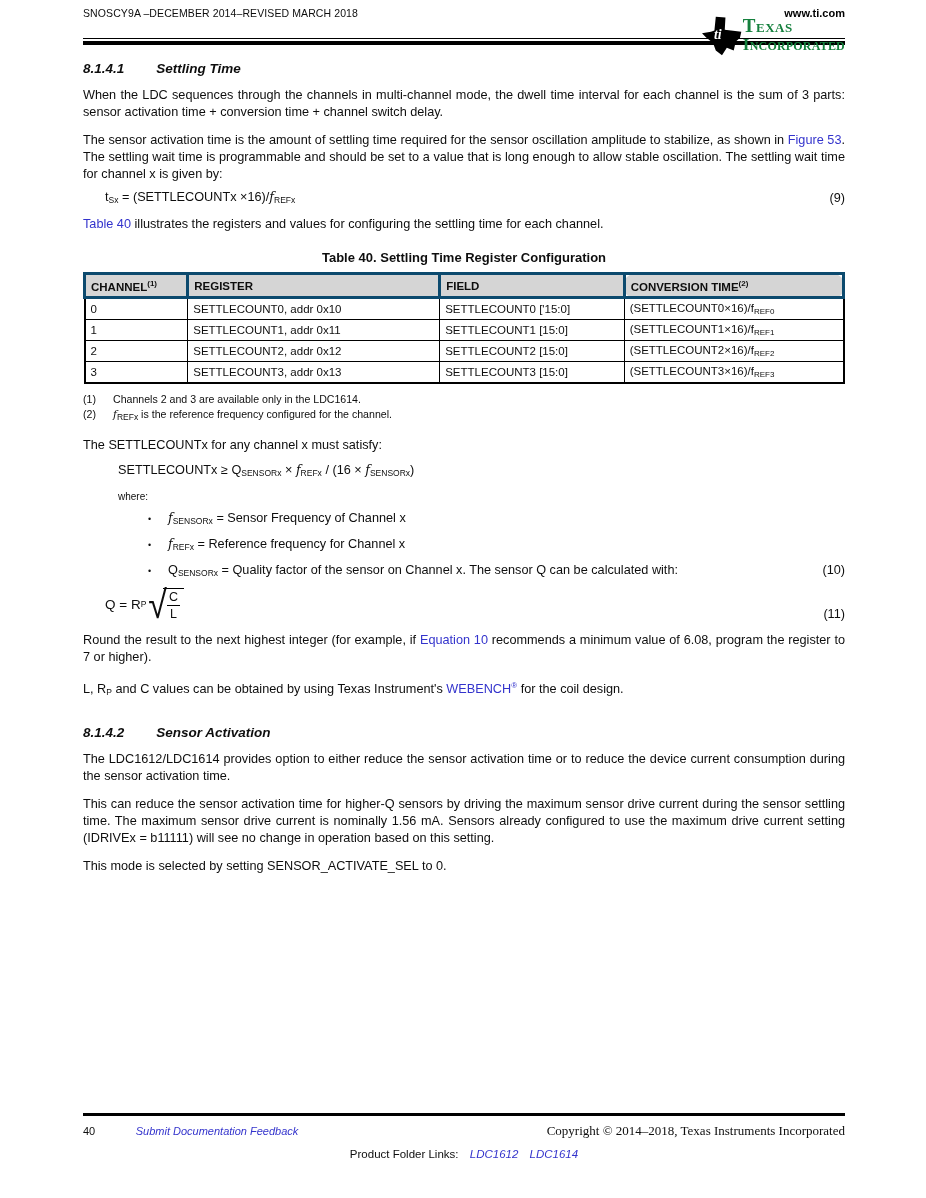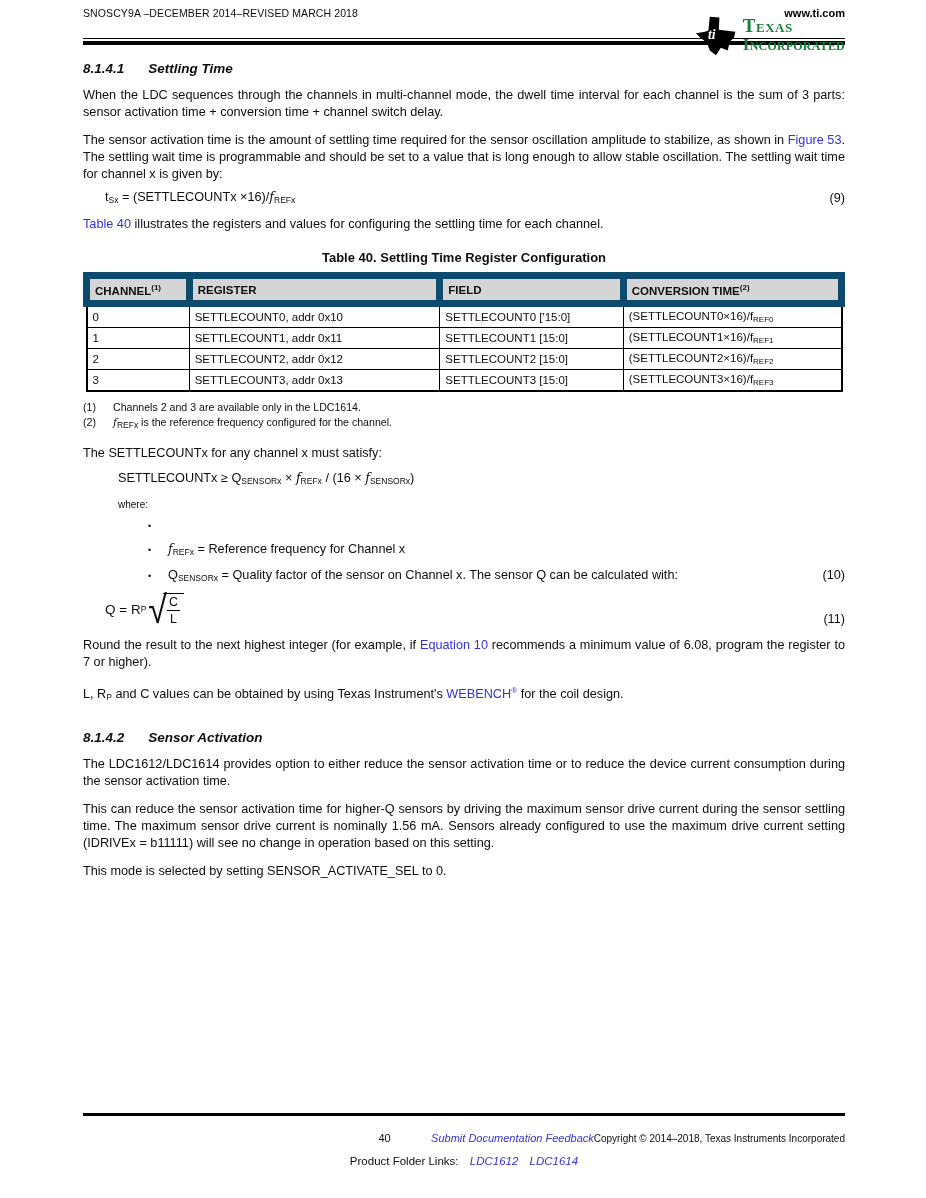--- a/index.html
+++ b/index.html
@@ -3,51 +3,51 @@
 <meta charset="utf-8">
 <style>
   html,body { margin:0; padding:0; background:#fff; }
   .page {
     position:relative; width:926px; height:1198px; background:#ffffff;
     font-family:"Liberation Sans", sans-serif; color:#0e0e0e; overflow:hidden;
   }
   .content { position:absolute; left:83px; top:0; width:762px; }
 
   
-  .logo { position:absolute; right:0; top:16px; display:flex; align-items:flex-start; gap:6px; }
+  .logo { position:absolute; right:0; top:16px; display:flex; align-items:flex-start; }
   .logo svg { display:block; }
   .logo-text { font-family:"Liberation Serif", serif; font-weight:bold; line-height:1.0; color:#15803d; }
   .logo-line1 { font-size:19px; font-variant:small-caps; letter-spacing:0.5px; }
   .logo-line2 { font-size:17px; font-variant:small-caps; letter-spacing:0.2px; margin-top:1px; }
 
   .title { margin:0; padding-top:58px; font-size:15px; font-weight:bold; letter-spacing:0.2px; }
   .doc-row { display:flex; justify-content:space-between; align-items:flex-end;
              margin-top:7px; padding-bottom:19px; border-bottom:1.5px solid #000; }
   .doc-code { font-size:10.5px; letter-spacing:0.1px; }
   .website { font-size:11px; font-weight:bold; color:#000; text-decoration:none;text-align:center; }
   .heavy-rule { height:4px; background:#000; margin-top:2px; }
 
   
   .h3 { margin:16px 0 0 0; font-size:13.5px; font-weight:bold; font-style:italic; }
-  .h3 .num { margin-right:24px; }
+  .h3 .num { margin-right:32px; }
   p.body { margin:11px 0 0 0; font-size:12.7px; line-height:17px; text-align:justify; }
   .link { color:var(--link-blue,#3333cc); text-decoration:none; cursor:pointer; }
 
   .sub  { font-size:8.5px; vertical-align:-2px; letter-spacing:0; }
   .sup  { font-size:8px; vertical-align:5px; }
   .ef   { font-family:"DejaVu Serif", serif; font-style:italic; }
 
   .eq-row { display:flex; justify-content:space-between; align-items:flex-end;
             margin-top:6px; padding-left:22px; font-size:12.7px; }
   .eq-number { font-size:12.7px; }
 
   
   .tbl-caption { margin-top:17px; text-align:center; font-size:13px; font-weight:bold; }
   table.tbl { width:100%; margin-top:7px; border-collapse:collapse; border:2px solid #000; }
-  .tbl th { background:var(--table-header-bg,#d5d5d5); border:7px solid #0c4a6e;
+  .tbl th { background:var(--table-header-bg,#d5d5d5); border:3px solid #0c4a6e;
             font-size:11.5px; text-align:left; padding:3px 5px; height:15px; }
   .tbl td { border:1px solid #000; font-size:11.5px; padding:2px 5px; height:16px; }
   .c1 { width:13.6%; } .c2 { width:33.2%; } .c3 { width:24.3%; } .c4 { width:28.9%;border-radius:10px; }
   .tsub { font-size:8px; vertical-align:-2px; }
 
   .footnotes { margin-top:8px; font-size:10.6px; line-height:14.5px; }
   .fn { display:flex; }
   .fn-num { width:30px; flex-shrink:0; }
 
   .indent1 { padding-left:35px; }
@@ -66,24 +66,24 @@
   .rad { font-size:34px; font-weight:normal; line-height:1; transform:scaleY(1.15); margin-left:2px; }
   .radicand { border-top:1.5px solid #000; margin-left:-4px; padding:1px 4px 0 4px; }
   .frac { display:inline-block; text-align:center; font-size:12.5px; }
   .frac .num { display:block; border-bottom:1.3px solid #000; padding:0 2px 1px 2px; }
   .frac .den { display:block; padding-top:1px; }
   .eq11-row .eq-number { padding-bottom:0; }
 
   
   .footer { position:absolute; left:83px; top:1113px; width:762px; }
   .footer-bar { height:3px; background:#000; }
-  .footer-row { display:flex; justify-content:flex-end; align-items:baseline; margin-top:12px; }
+  .footer-row { display:flex; justify-content:space-between; align-items:baseline; margin-top:5px; }
   .page-num { font-size:11px; }
   .feedback { font-size:11px; font-style:italic; margin-left:36px; }
-  .copyright { font-size:10px; }
+  .copyright { font-size:13px;font-family:Liberation Serif, serif; }
   .product-row { text-align:center; margin-top:9px; font-size:11.5px; }
   .product-row .plink { font-style:italic; margin-left:8px; }
 </style>
 </head>
 <body>
 
 <div class="page">
   <div class="content">
 
     <div class="logo">
@@ -169,20 +169,21 @@
 
     <p class="body" style="margin-top:13px">The SETTLECOUNTx for any channel x must satisfy:</p>
 
     <div class="formula indent1"><span>SETTLECOUNTx ≥ Q</span><span class="sub">SENSORx</span><span> × </span><span class="ef">f</span><span class="sub">REFx</span><span> / (16 × </span><span class="ef">f</span><span class="sub">SENSORx</span><span>)</span></div>
 
     <div class="where indent1">where:</div>
 
     <div class="bullets">
       <div class="bullet">
         <span class="dot">•</span>
+        <span class="btext"><span class="ef">f</span><span class="sub">SENSORx</span><span> = Sensor Frequency of Channel x</span></span>
       </div>
       <div class="bullet">
         <span class="dot">•</span>
         <span class="btext"><span class="ef">f</span><span class="sub">REFx</span><span> = Reference frequency for Channel x</span></span>
       </div>
       <div class="bullet">
         <span class="dot">•</span>
         <span class="btext"><span>Q</span><span class="sub">SENSORx</span><span> = Quality factor of the sensor on Channel x. The sensor Q can be calculated with:</span></span>
         <span class="eq-number">(10)</span>
       </div>

